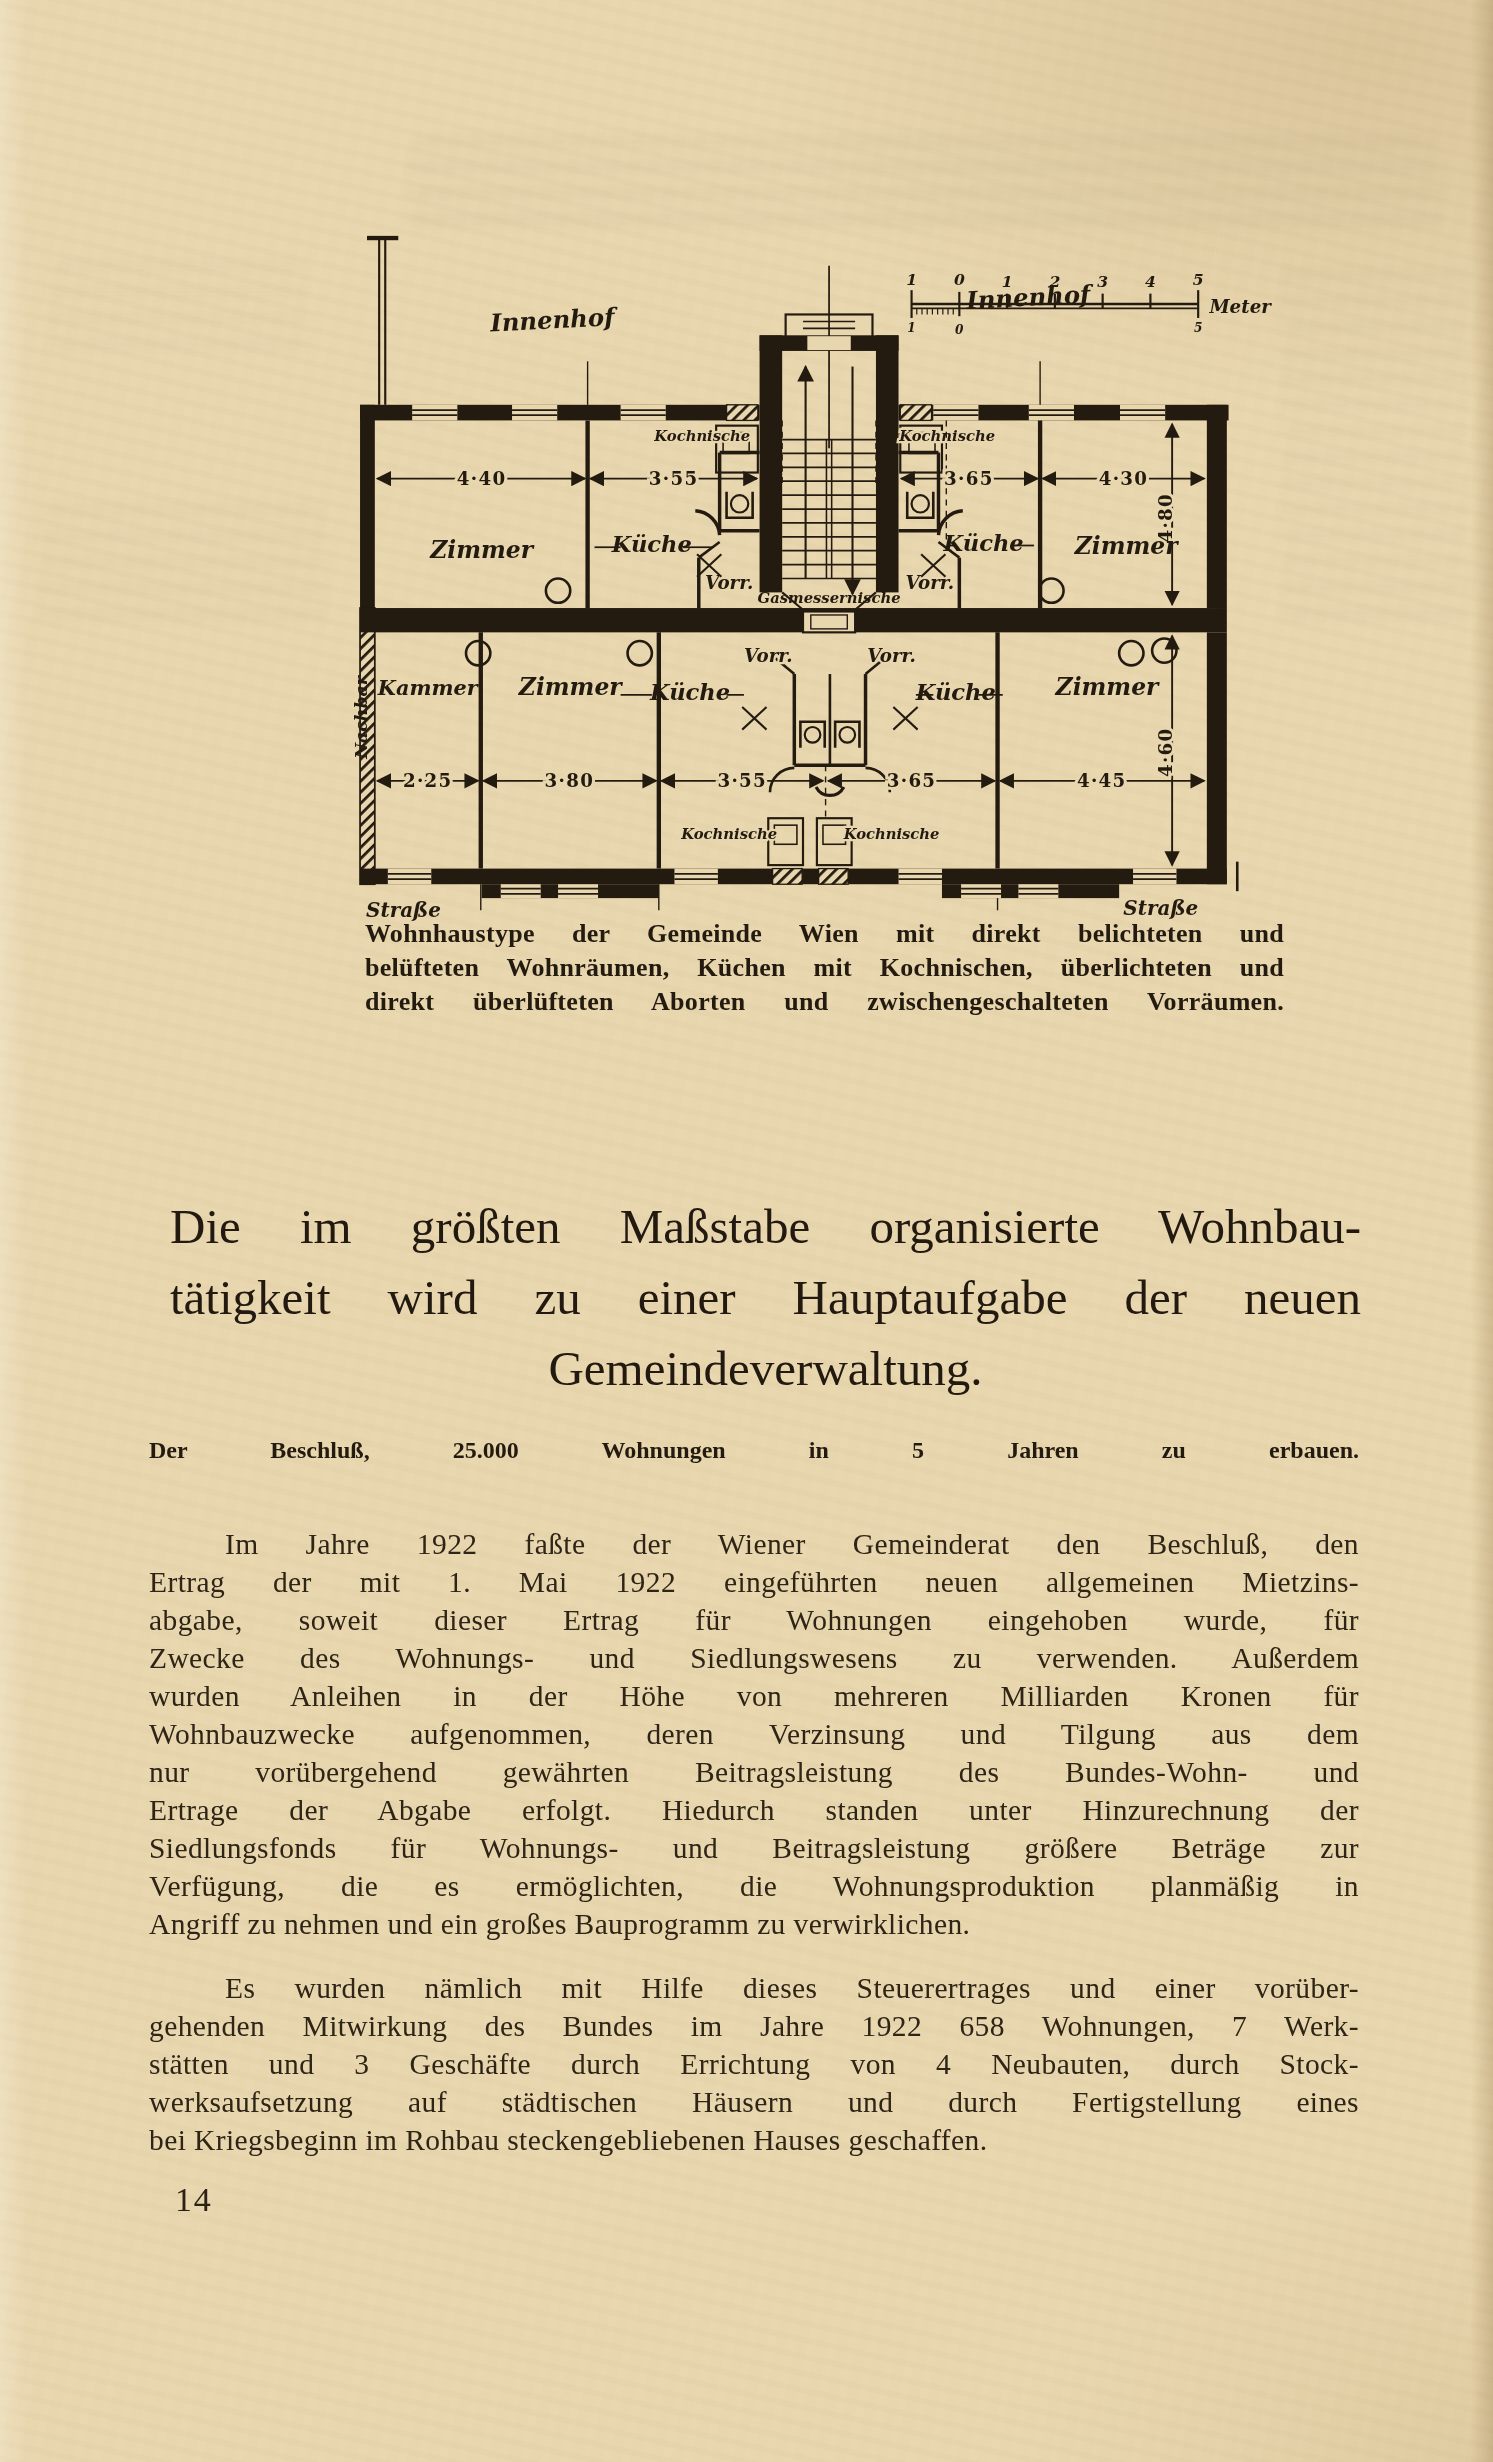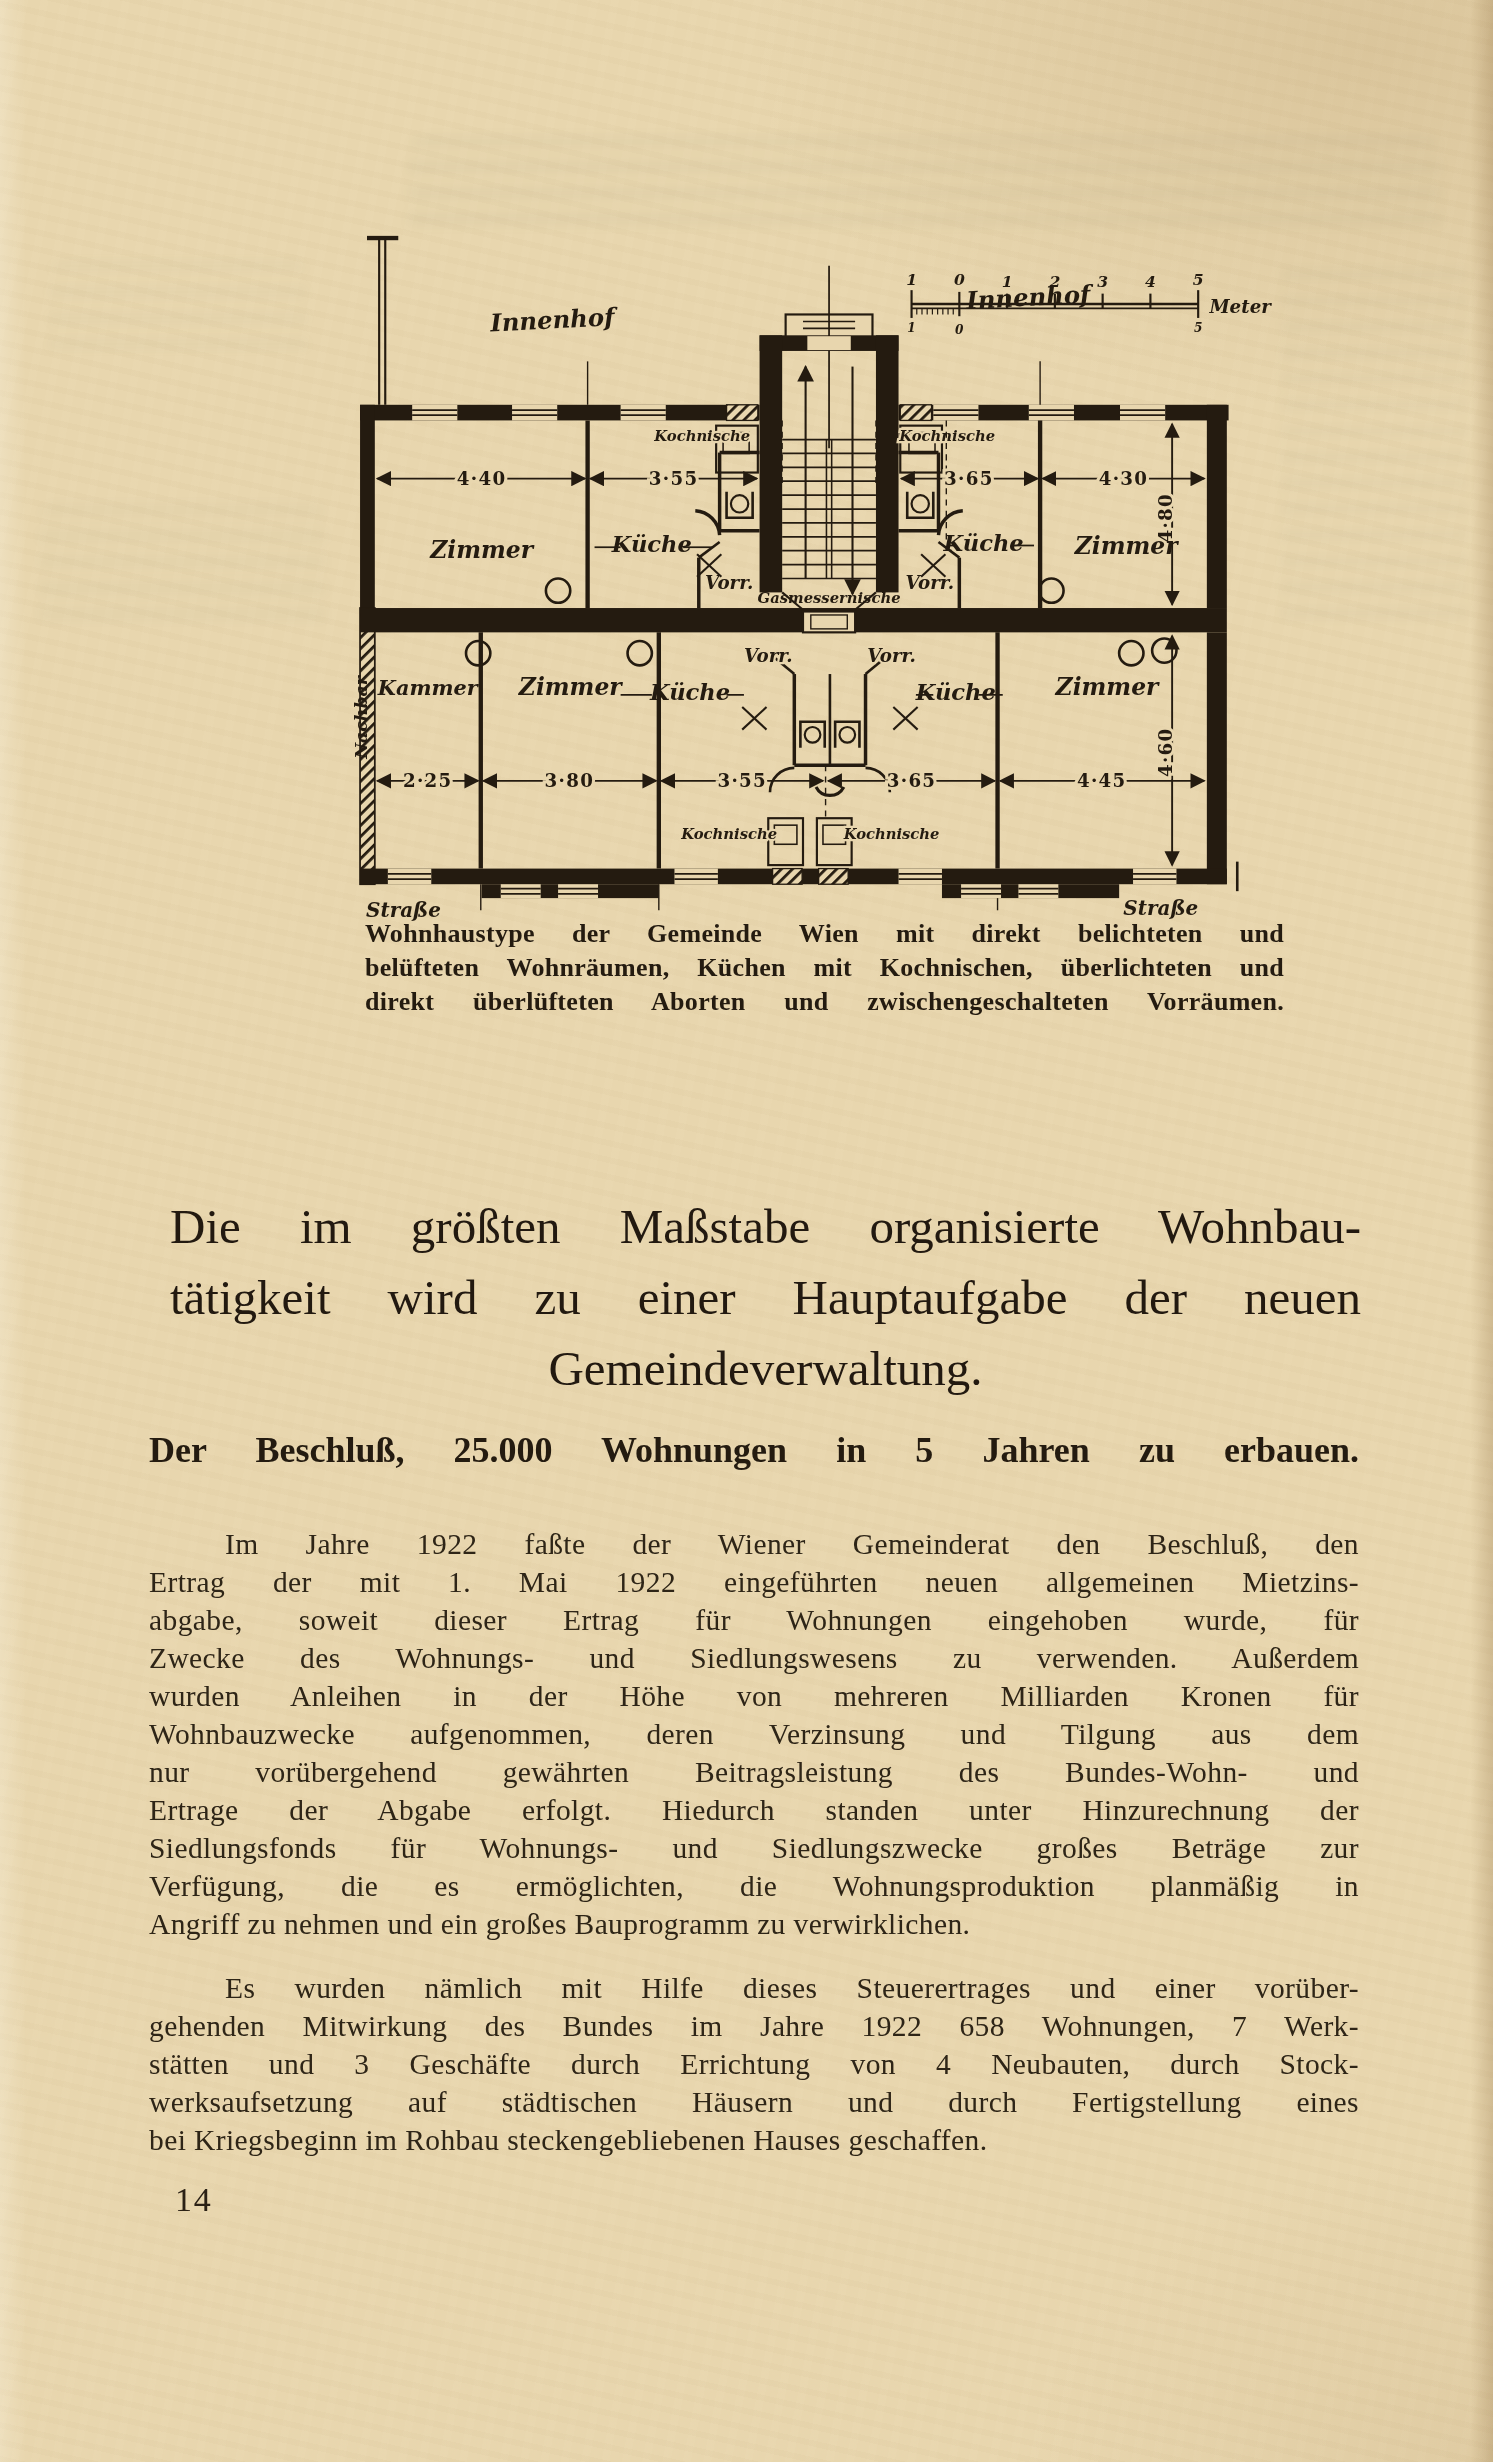--- a/index.html
+++ b/index.html
@@ -18,21 +18,21 @@
   .bleed{position:absolute;filter:blur(5.2px);opacity:.5;border-radius:15.6px;
     background:repeating-linear-gradient(0deg, rgba(0,0,0,0) 0 14px, rgba(108,114,86,.12) 14px 26px);}
   .col{position:absolute;}
   .line{text-align:justify;text-align-last:justify;}
   .line.last{text-align:justify;text-align-last:left;}
   .line.center{text-align:right;text-align-last:center;}
   .caption{left:365px;top:908px;width:919px;font-size:26px;line-height:34px;
     font-weight:bold;letter-spacing:0.3px;color:#241b10;margin-top:9px;}
   .heading{left:170px;top:1191px;width:1191px;font-size:49px;line-height:71px;
     font-weight:normal;color:#221910;margin:0;}
-  .subheading{left:149px;top:1429px;width:1210px;font-size:36px;line-height:43px;
+  .subheading{left:149px;top:1429px;width:1210px;font-size:24px;line-height:43px;
     font-weight:bold;color:#241b10;}
   .para{left:149px;width:1210px;font-size:29.5px;line-height:38px;letter-spacing:0.4px;color:#2e2517;}
   .p1{top:1525px;} .p2{top:1969px;}
   .indent{padding-left:76px;}
   .pageno{left:175px;top:2181px;font-size:34px;letter-spacing:1.7px;color:#2b2115;}
   
   .plan{position:absolute;left:334px;top:231px;width:938px;height:695px;}
   svg text{fill:#241b10;}
   .flab{font-family:"DejaVu Serif",serif;font-style:italic;font-weight:bold;}
   .dnum{font-family:"DejaVu Serif",serif;font-weight:bold;font-size:21px;letter-spacing:1.5px;
@@ -390,21 +390,21 @@
 
   <div class="col para p1">
     <div class="line indent">Im Jahre 1922 faßte der Wiener Gemeinderat den Beschluß, den</div>
     <div class="line">Ertrag der mit 1. Mai 1922 eingeführten neuen allgemeinen Mietzins-</div>
     <div class="line">abgabe, soweit dieser Ertrag für Wohnungen eingehoben wurde, für</div>
     <div class="line">Zwecke des Wohnungs- und Siedlungswesens zu verwenden. Außerdem</div>
     <div class="line">wurden Anleihen in der Höhe von mehreren Milliarden Kronen für</div>
     <div class="line">Wohnbauzwecke aufgenommen, deren Verzinsung und Tilgung aus dem</div>
     <div class="line">nur vorübergehend gewährten Beitragsleistung des Bundes-Wohn- und</div>
     <div class="line">Ertrage der Abgabe erfolgt. Hiedurch standen unter Hinzurechnung der</div>
-    <div class="line">Siedlungsfonds für Wohnungs- und Siedlungszwecke großes Beträge zur</div>
+    <div class="line">Siedlungsfonds für Wohnungs- und Beitragsleistung größere Beträge zur</div>
     <div class="line">Verfügung, die es ermöglichten, die Wohnungsproduktion planmäßig in</div>
     <div class="line last">Angriff zu nehmen und ein großes Bauprogramm zu verwirklichen.</div>
   </div>
 
   <div class="col para p2">
     <div class="line indent">Es wurden nämlich mit Hilfe dieses Steuerertrages und einer vorüber-</div>
     <div class="line">gehenden Mitwirkung des Bundes im Jahre 1922 658 Wohnungen, 7 Werk-</div>
     <div class="line">stätten und 3 Geschäfte durch Errichtung von 4 Neubauten, durch Stock-</div>
     <div class="line">werksaufsetzung auf städtischen Häusern und durch Fertigstellung eines</div>
     <div class="line last">bei Kriegsbeginn im Rohbau steckengebliebenen Hauses geschaffen.</div>

